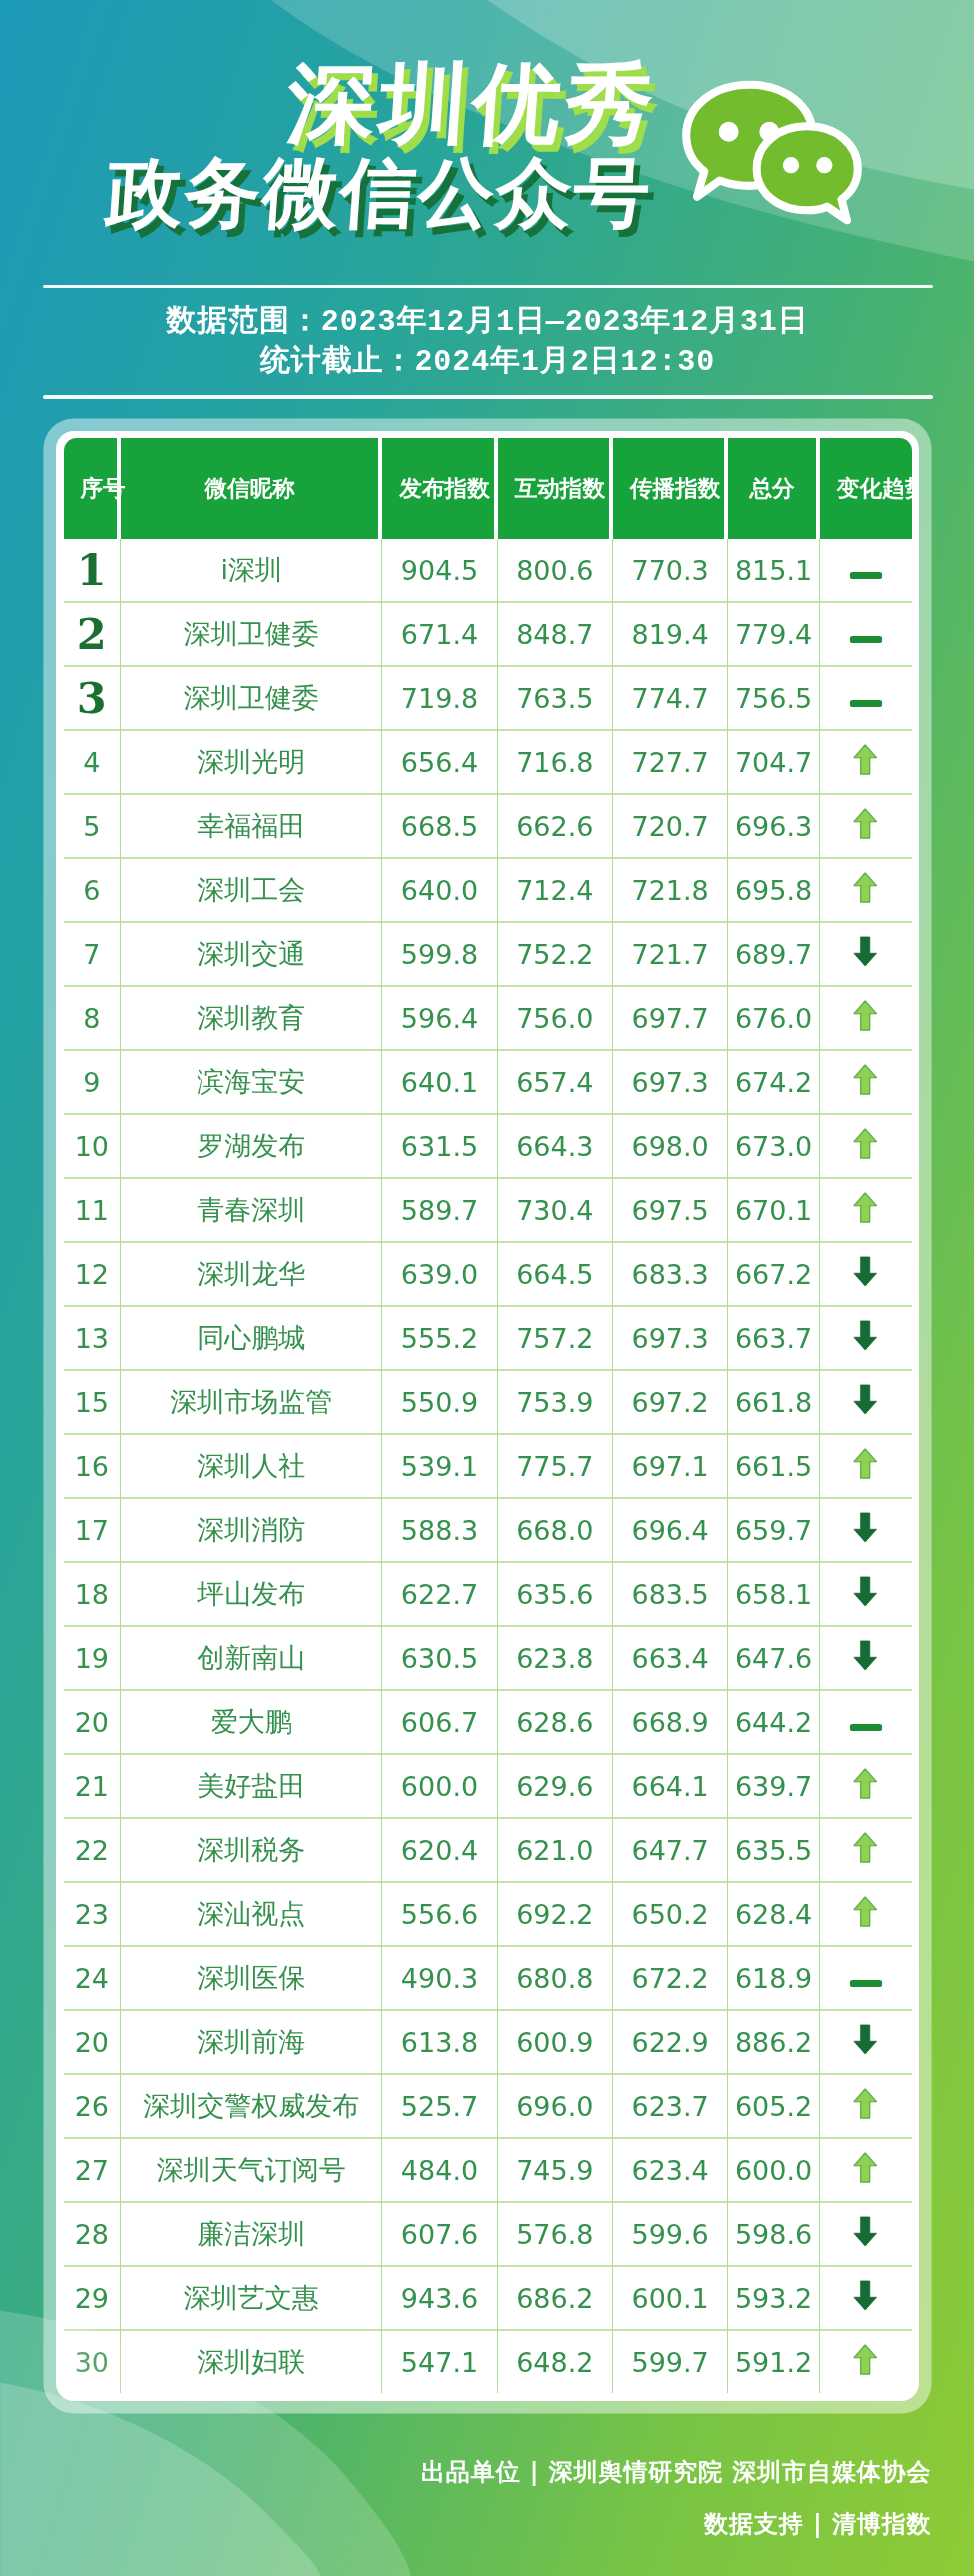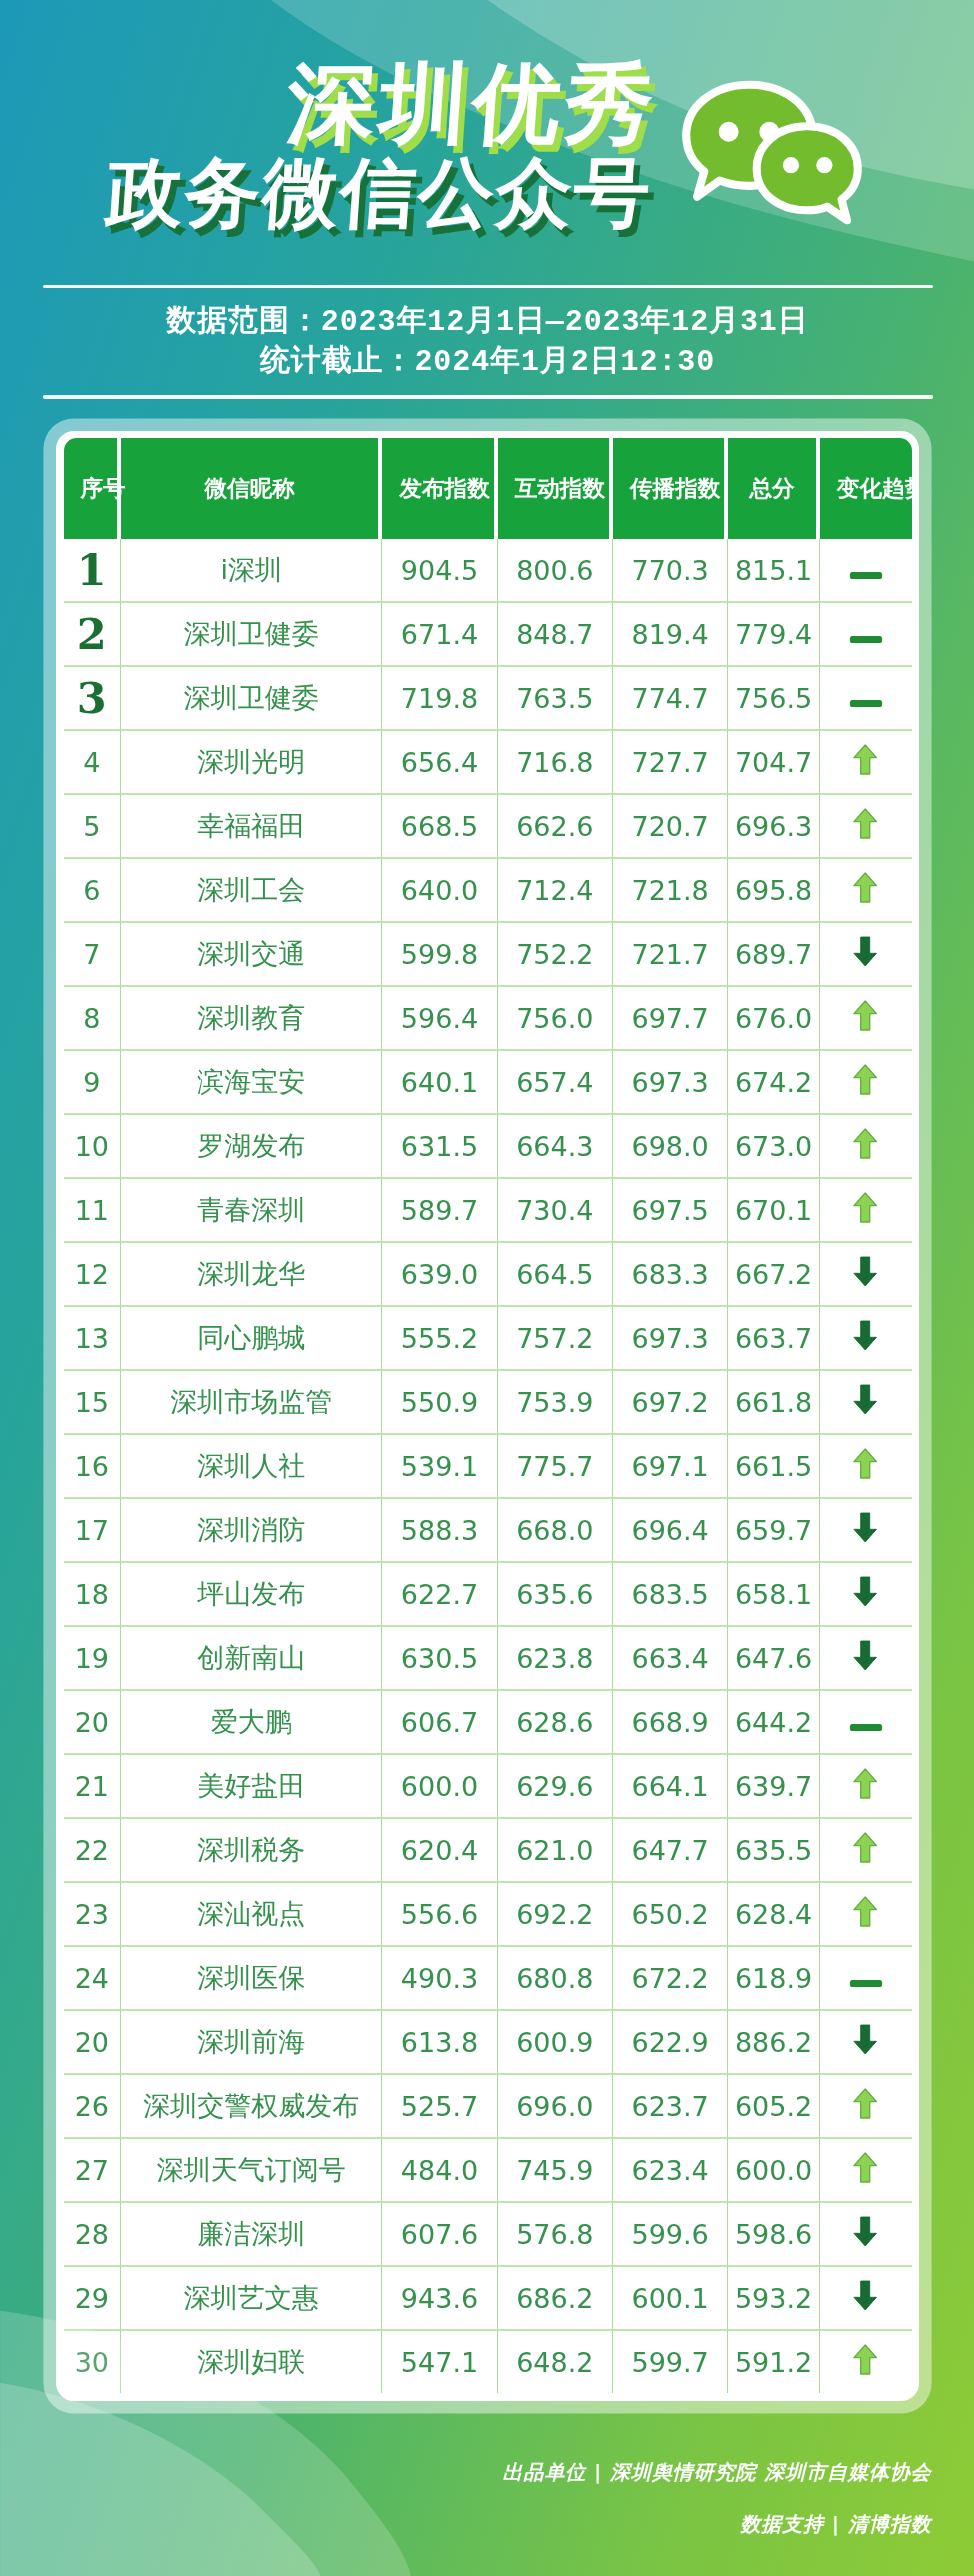--- a/index.html
+++ b/index.html
@@ -55,21 +55,21 @@
   tr.top3 td.rank{
     font-family:"DejaVu Serif","Liberation Serif",serif;font-weight:bold;
     font-size:43px;color:#1a6f33;
   }
   .trend-wrap{display:inline-block;line-height:0;}
 
   
   .credits{
     width:888px;margin:51px auto 0;text-align:right;color:#ffffff;font-weight:bold;
   }
-  .credits p{margin:0 0 12.6px 0;font-size:20px;line-height:40px;letter-spacing:0.9px;font-style:italic;}
+  .credits p{margin:0 0 12.6px 0;font-size:24px;line-height:40px;letter-spacing:0.9px;}
 </style>
 </head>
 <body>
 
 <div class="page">
 
   <svg class="deco" viewBox="0 0 1080 2854" xmlns="http://www.w3.org/2000/svg" aria-hidden="true">
     <path d="M300,0 C420,90 560,140 700,190 C830,235 960,265 1080,290 L1080,0 Z" fill="rgba(255,255,255,0.18)"></path>
     <path d="M540,0 C640,70 760,130 880,165 C950,185 1020,200 1080,210 L1080,0 Z" fill="rgba(255,255,255,0.22)"></path>
     <path d="M0,2560 C150,2580 300,2650 380,2740 C430,2800 450,2830 455,2854 L0,2854 Z" fill="rgba(255,255,255,0.18)"></path>

